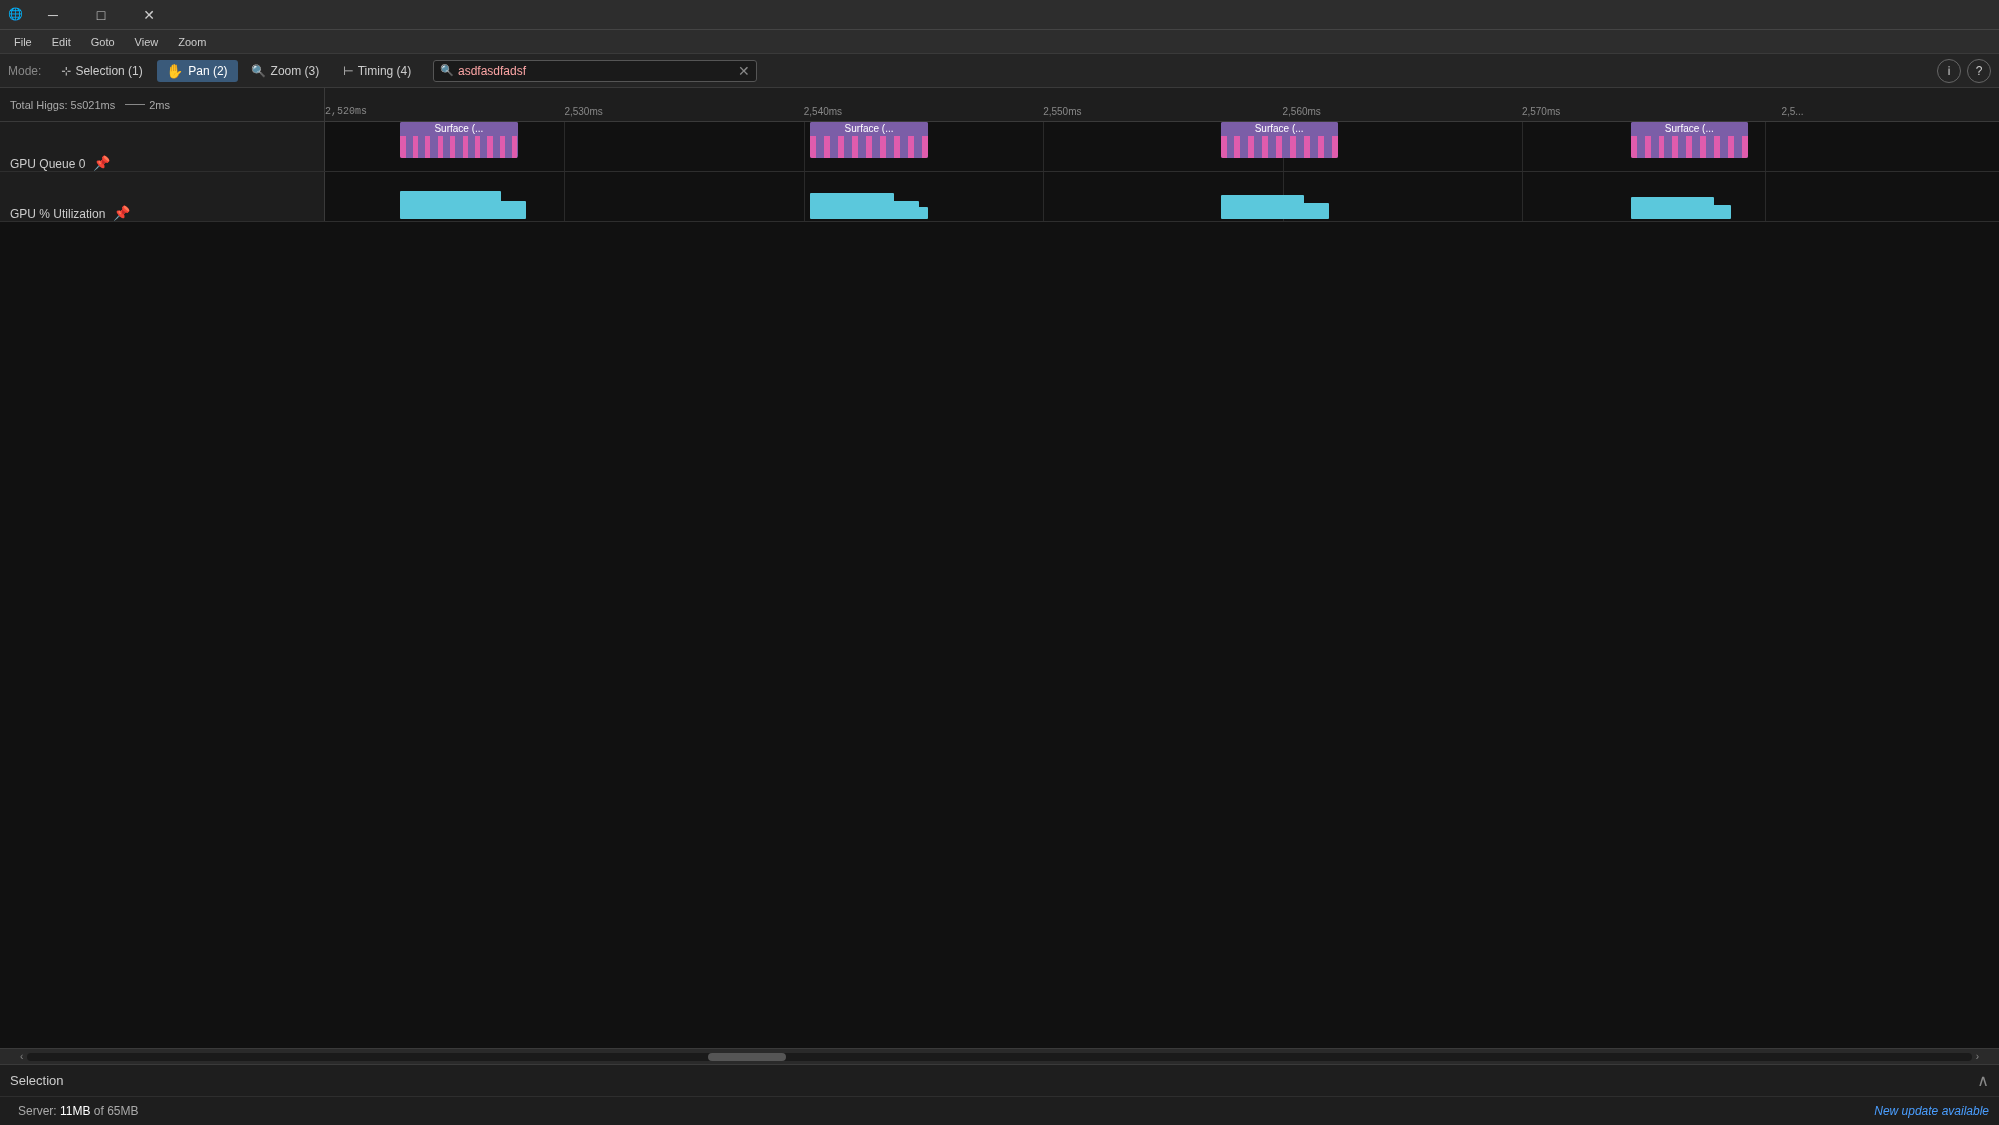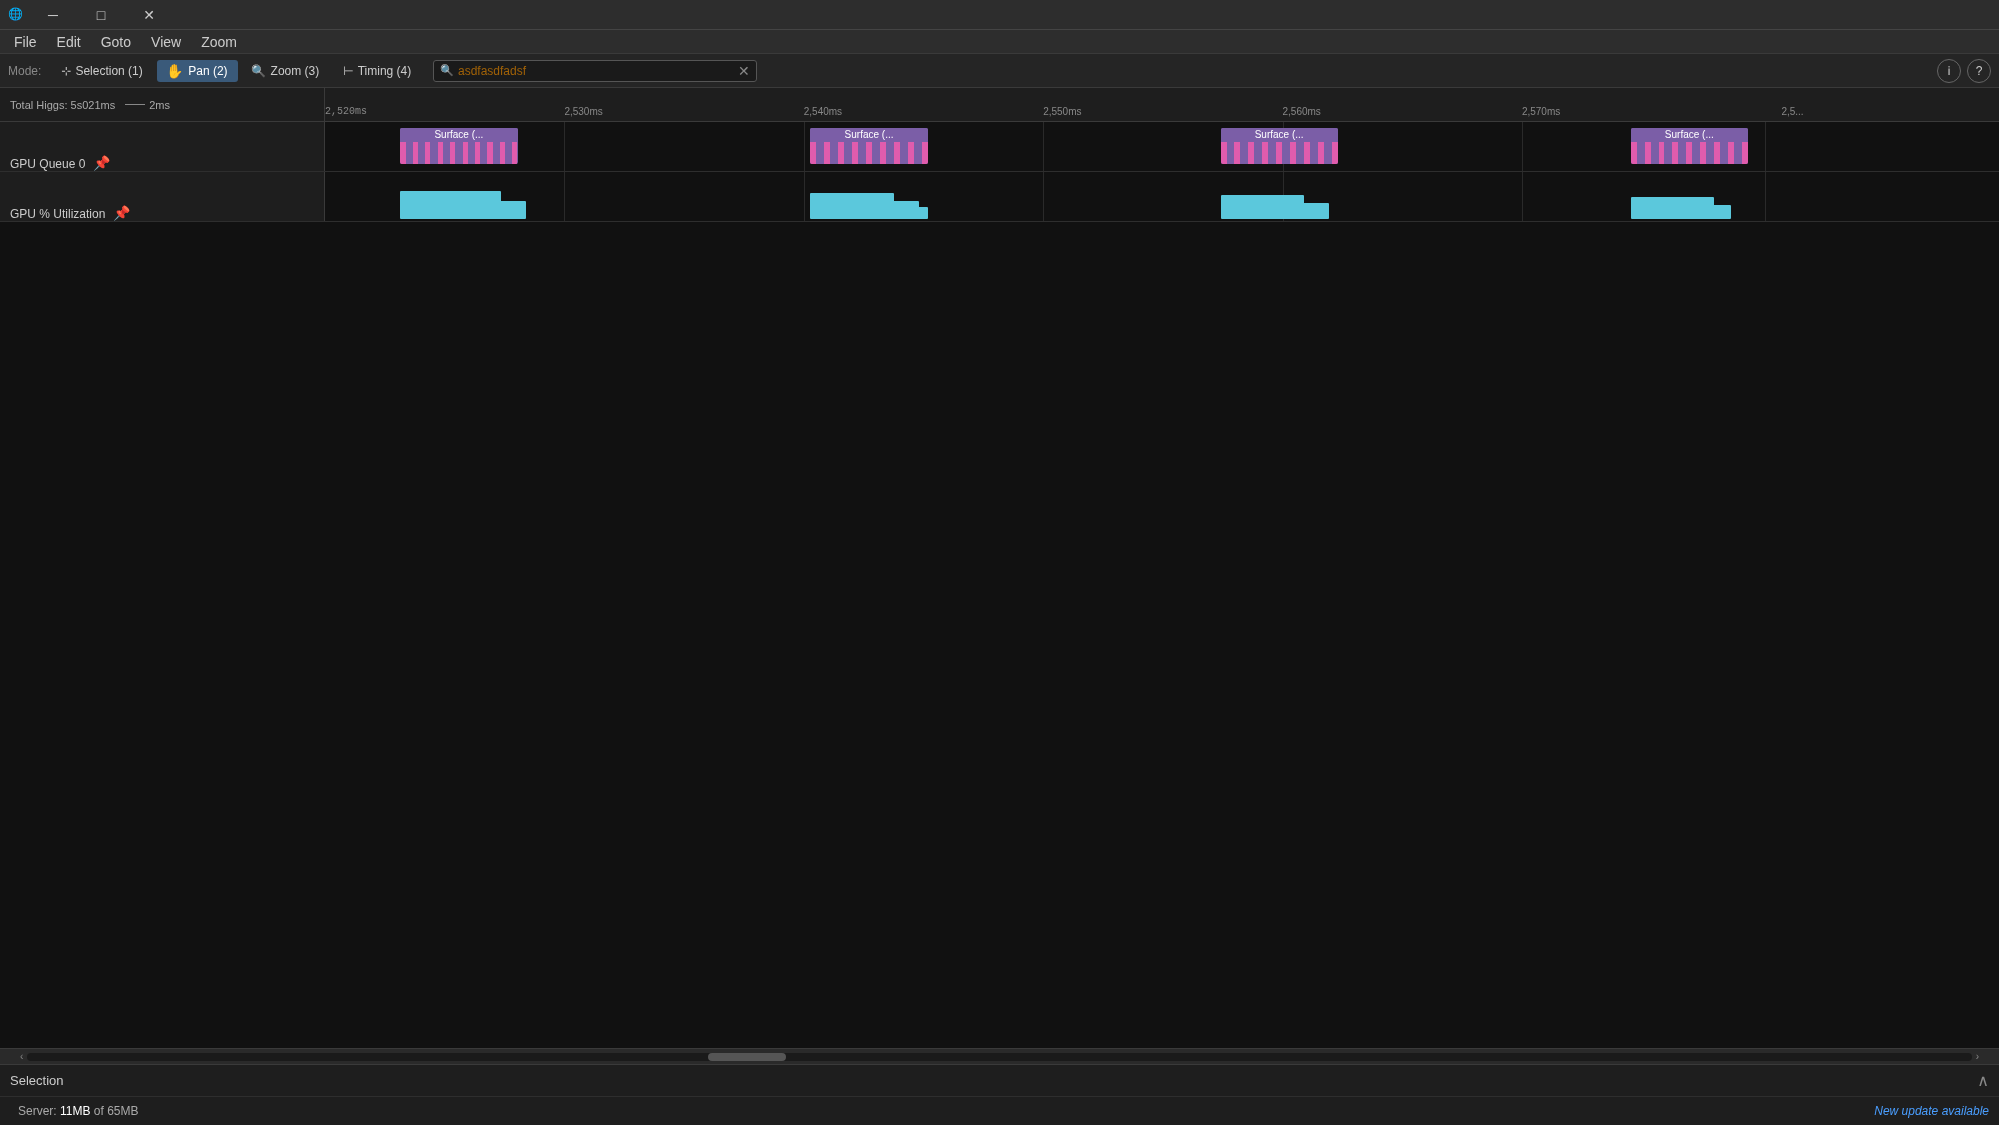--- a/index.html
+++ b/index.html
@@ -56,21 +56,21 @@
       display: flex;
       align-items: center;
       padding: 0 4px;
       border-bottom: 1px solid #3a3a3a;
       flex-shrink: 0;
     }
     .menu-item {
       padding: 2px 10px;
       cursor: pointer;
       color: #ccc;
-      font-size: 14px;
+      font-size: 11px;
     }
 
     
     #toolbar {
       background: #252525;
       height: 34px;
       display: flex;
       align-items: center;
       padding: 0 8px;
       border-bottom: 1px solid #3a3a3a;
@@ -101,21 +101,21 @@
       background: #1a1a1a;
       border: 1px solid #555;
       border-radius: 3px;
       padding: 2px 6px;
       margin-left: 8px;
       flex: 0 0 320px;
     }
     .search-wrap input {
       background: transparent;
       border: none;
-      color: #a16207;
+      color: #fca5a5;
       font-size: 12px;
       outline: none;
       width: 280px;
     }
     .search-clear {
       color: #888;
       cursor: pointer;
       font-size: 14px;
     }
     .toolbar-right {
@@ -210,21 +210,21 @@
     .track-content {
       flex: 1;
       background: #111;
       position: relative;
       overflow: hidden;
     }
 
     
     .surface-block {
       position: absolute;
-      top: 6px;
+      top: 0;
       height: 36px;
       border-radius: 2px;
       display: flex;
       align-items: center;
       justify-content: center;
       font-size: 11px;
       color: #fff;
       overflow: hidden;
     }
     .surface-label {

